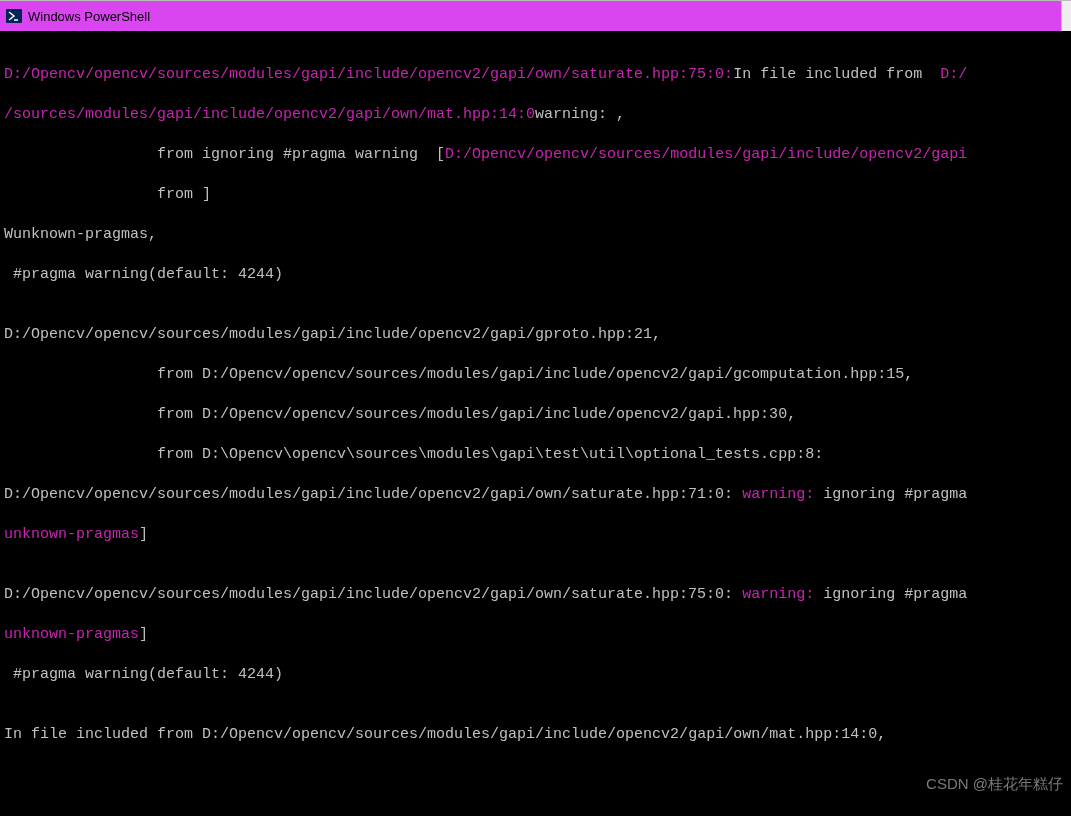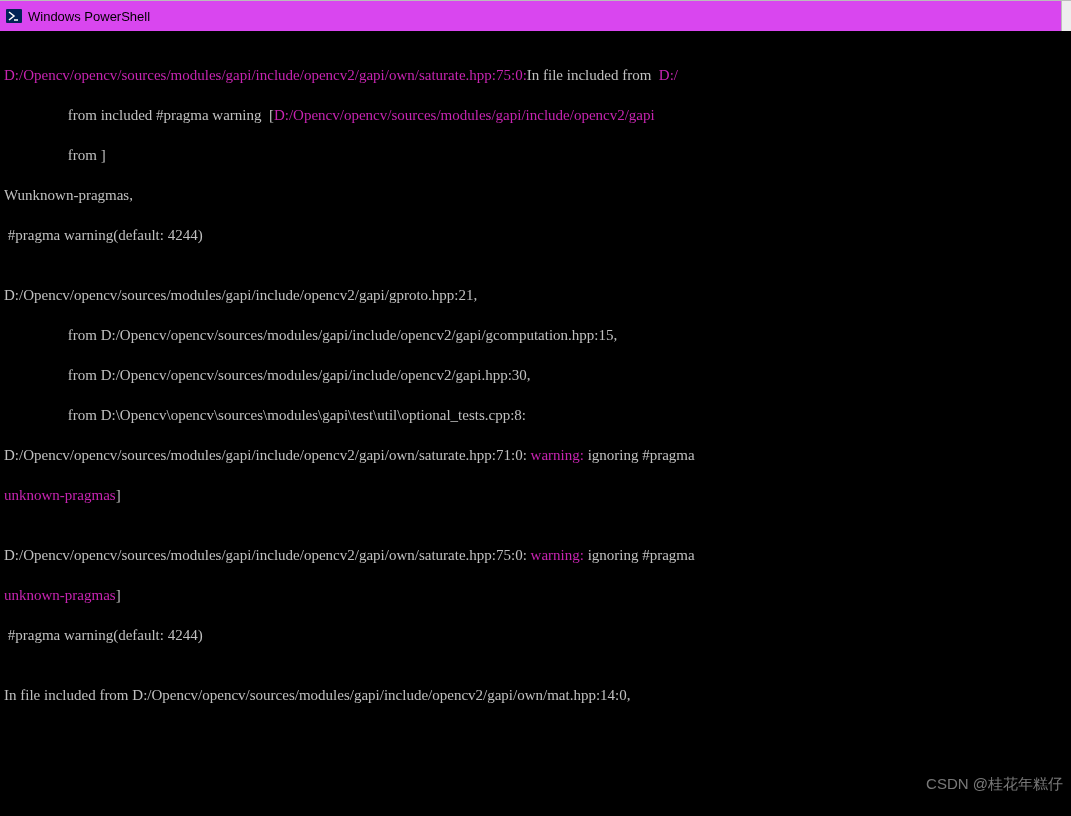--- a/index.html
+++ b/index.html
@@ -34,21 +34,21 @@
     font-family: "Segoe UI", sans-serif;
     font-size: 13px;
   }
   .terminal {
     padding: 14px 4px 4px 4px;
     color: #c0c0c0;
     line-height: 20px;
     white-space: pre;
     position: relative;
   }
-  .line { white-space: pre; font-family: Liberation Serif, serif; }
+  .line { white-space: pre; }
   .magenta { color: #c724b1; }
   .gray { color: #c0c0c0; }
   .watermark {
     position: absolute;
     right: 8px;
     bottom: 22px;
     color: rgba(200,200,200,0.6);
     font-family: "Microsoft YaHei", sans-serif;
     font-size: 15px;
     margin-left: 40px;
@@ -73,21 +73,22 @@
       <path d="M3 4 L8 8 L3 12" stroke="#fff" stroke-width="1.5" fill="none"></path>
       <line x1="8" y1="12" x2="12" y2="12" stroke="#fff" stroke-width="1.5"></line>
     </svg>
   </span>
   <span class="title-text">Windows PowerShell</span>
   <div class="ctl"></div>
 </div>
 
 <div class="terminal">
 <div class="line"><span class="magenta">D:/Opencv/opencv/sources/modules/gapi/include/opencv2/gapi/own/saturate.hpp:75:0:</span><span class="gray">In file included from  </span><span class="magenta">D:/</span></div>
-<div class="line"><span class="gray">                 from </span><span class="gray">included #pragma warning  [</span><span class="magenta">D:/Opencv/opencv/sources/modules/gapi/include/opencv2/gapi</span></div>
+<div class="line"><span class="magenta">/sources/modules/gapi/include/opencv2/gapi/own/mat.hpp:14:0</span><span class="gray">warning: ,</span></div>
+<div class="line"><span class="gray">                 from </span><span class="gray">ignoring #pragma warning  [</span><span class="magenta">D:/Opencv/opencv/sources/modules/gapi/include/opencv2/gapi</span></div>
 <div class="line"><span class="gray">                 from ]</span></div>
 <div class="line"><span class="gray">Wunknown-pragmas,</span></div>
 <div class="line"><span class="gray"> #pragma warning(default: 4244)</span></div>
 <div class="line"></div>
 <div class="line"><span class="gray">D:/Opencv/opencv/sources/modules/gapi/include/opencv2/gapi/gproto.hpp:21,</span></div>
 <div class="line"><span class="gray">                 from D:/Opencv/opencv/sources/modules/gapi/include/opencv2/gapi/gcomputation.hpp:15,</span></div>
 <div class="line"><span class="gray">                 from D:/Opencv/opencv/sources/modules/gapi/include/opencv2/gapi.hpp:30,</span></div>
 <div class="line"><span class="gray">                 from D:\Opencv\opencv\sources\modules\gapi\test\util\optional_tests.cpp:8:</span></div>
 <div class="line"><span class="gray">D:/Opencv/opencv/sources/modules/gapi/include/opencv2/gapi/own/saturate.hpp:71:0: </span><span class="magenta">warning: </span><span class="gray">ignoring #pragma</span></div>
 <div class="line"><span class="magenta">unknown-pragmas</span><span class="gray">]</span></div>

